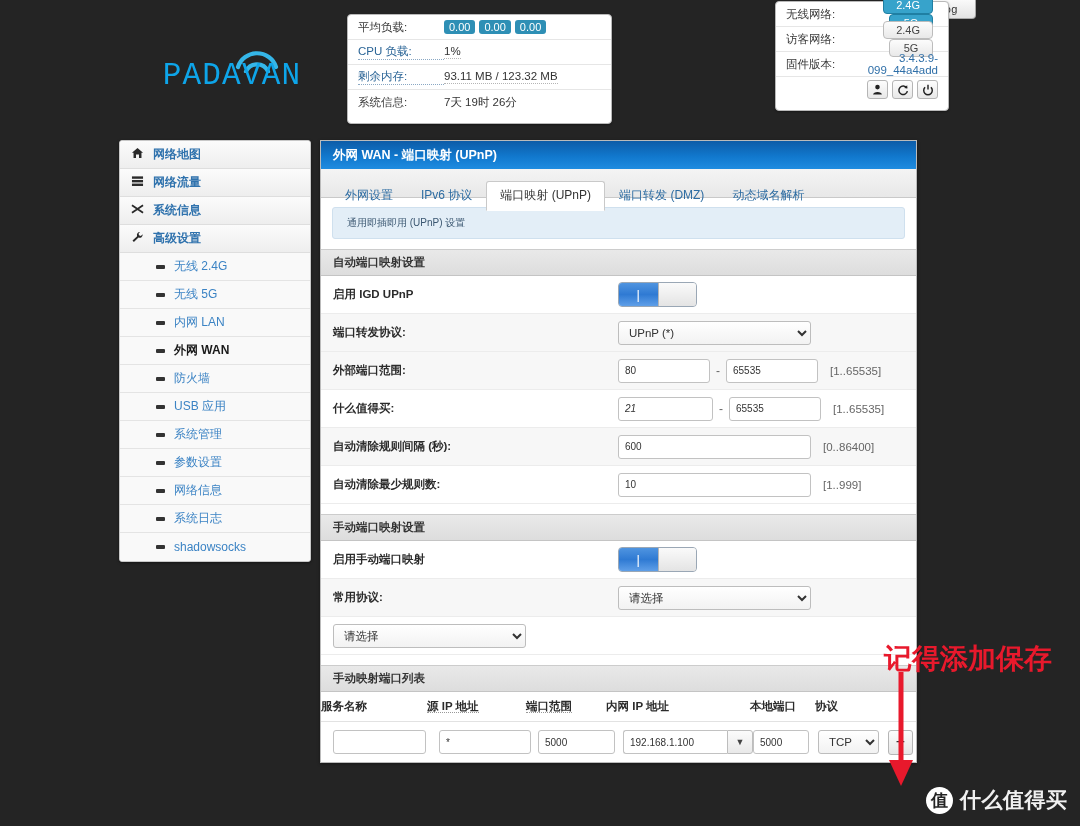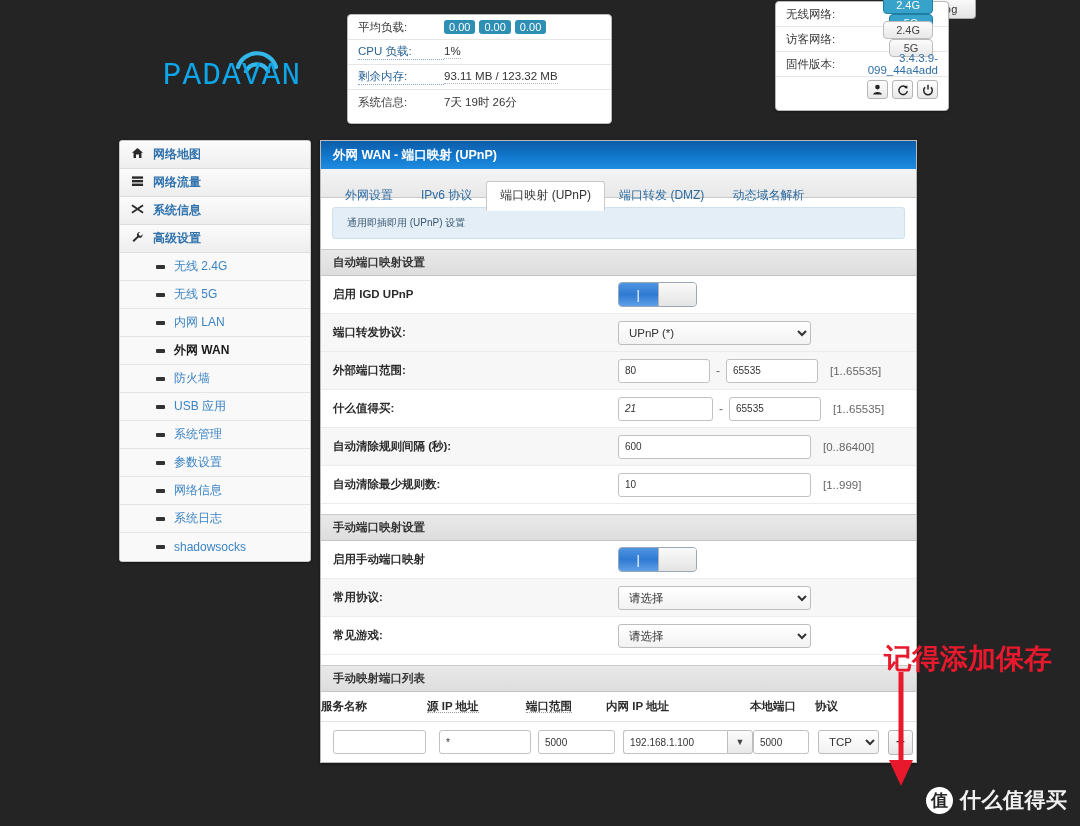--- a/index.html
+++ b/index.html
@@ -457,21 +457,20 @@
     <div class="form-row alt">
       <span class="frow-label">常用协议:</span>
       <span class="frow-ctl">
         <select class="sel" style="width:193px">
           <option>请选择</option>
         </select>
       </span>
     </div>
 
     <div class="form-row">
-      <span class="frow-label">常见游戏:</span>
       <span class="frow-ctl">
         <select class="sel" style="width:193px">
           <option>请选择</option>
         </select>
       </span>
     </div>
 
     <div class="section-head">手动映射端口列表</div>
 
     <div class="tbl-head">

